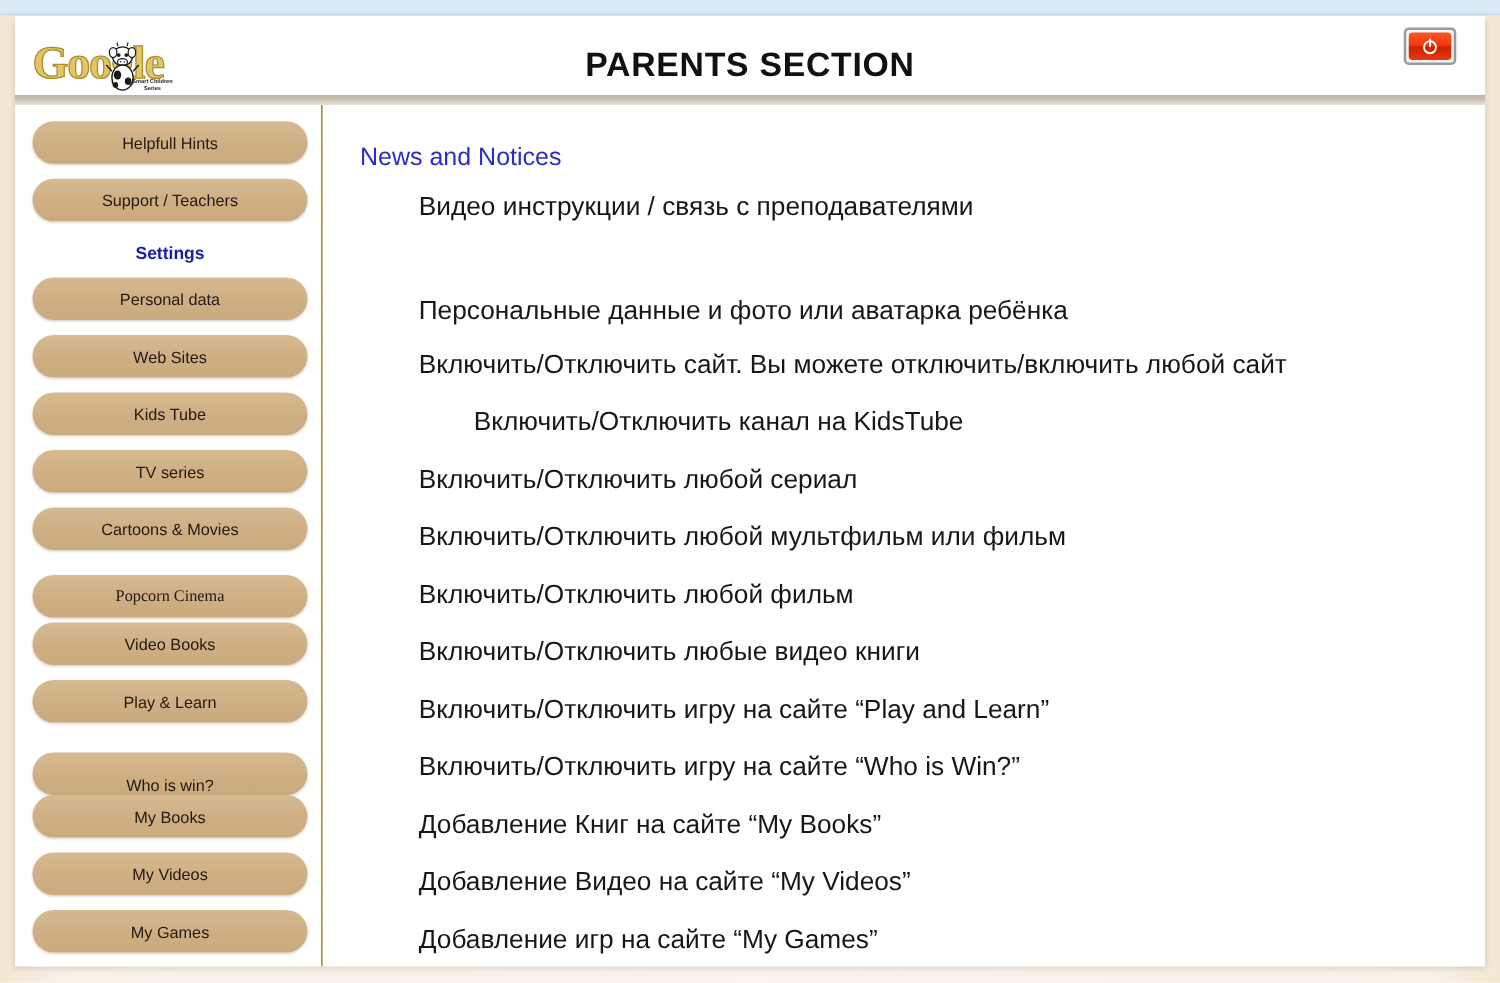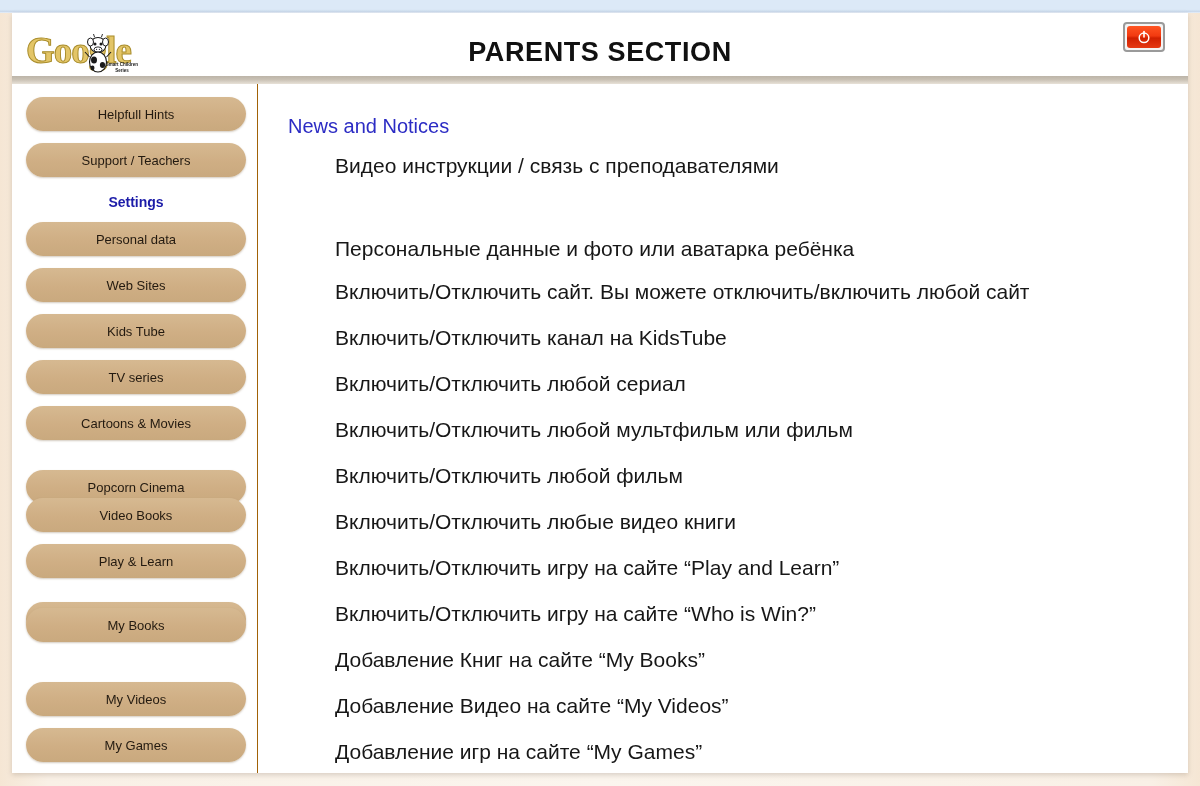--- a/index.html
+++ b/index.html
@@ -269,48 +269,48 @@
         </div>
         <div class="side-btn" style="top: 230px;">
           <span>Kids Tube</span>
         </div>
         <div class="side-btn" style="top: 276px;">
           <span>TV series</span>
         </div>
         <div class="side-btn" style="top: 322px;">
           <span>Cartoons &amp; Movies</span>
         </div>
-        <div class="side-btn" style="top: 386px;">
+        <div class="side-btn" style="top: 376px; font-family: Liberation Serif, serif;">
           <span>Popcorn Cinema</span>
         </div>
         <div class="side-btn" style="top: 414px;">
           <span>Video Books</span>
         </div>
         <div class="side-btn" style="top: 460px;">
           <span>Play &amp; Learn</span>
         </div>
         <div class="side-btn" style="top: 518px; align-items: flex-end;">
           <span>Who is win?</span>
         </div>
-        <div class="side-btn" style="top: 524px; align-items: center;">
+        <div class="side-btn" style="top: 552px; align-items: center;">
           <span>My Books</span>
         </div>
         <div class="side-btn" style="top: 598px;">
           <span>My Videos</span>
         </div>
         <div class="side-btn" style="top: 644px;">
           <span>My Games</span>
         </div>
       </div>
     <div class="content">
       <div class="news-label">News and Notices</div>
     <div class="content-row" style="top: 70px;">Видео инструкции / связь с преподавателями</div>
         <div class="content-row" style="top: 153px;">Персональные данные и фото или аватарка ребёнка</div>
         <div class="content-row" style="top: 196px;">Включить/Отключить сайт. Вы можете отключить/включить любой сайт</div>
-        <div class="content-row" style="top: 242px;">Включить/Отключить канал на KidsTube</div>
+        <div class="content-row" style="top: 242px; margin-left: 44px;">Включить/Отключить канал на KidsTube</div>
         <div class="content-row" style="top: 288px;">Включить/Отключить любой сериал</div>
         <div class="content-row" style="top: 334px;">Включить/Отключить любой мультфильм или фильм</div>
         <div class="content-row" style="top: 380px;">Включить/Отключить любой фильм</div>
         <div class="content-row" style="top: 426px;">Включить/Отключить любые видео книги</div>
         <div class="content-row" style="top: 472px;">Включить/Отключить игру на сайте “Play and Learn”</div>
         <div class="content-row" style="top: 518px;">Включить/Отключить игру на сайте “Who is Win?”</div>
         <div class="content-row" style="top: 610px;">Добавление Видео на сайте “My Videos”</div>
         <div class="content-row" style="top: 564px;">Добавление Книг на сайте “My Books”</div>
         <div class="content-row" style="top: 656px;">Добавление игр на сайте “My Games”</div>
       </div>

